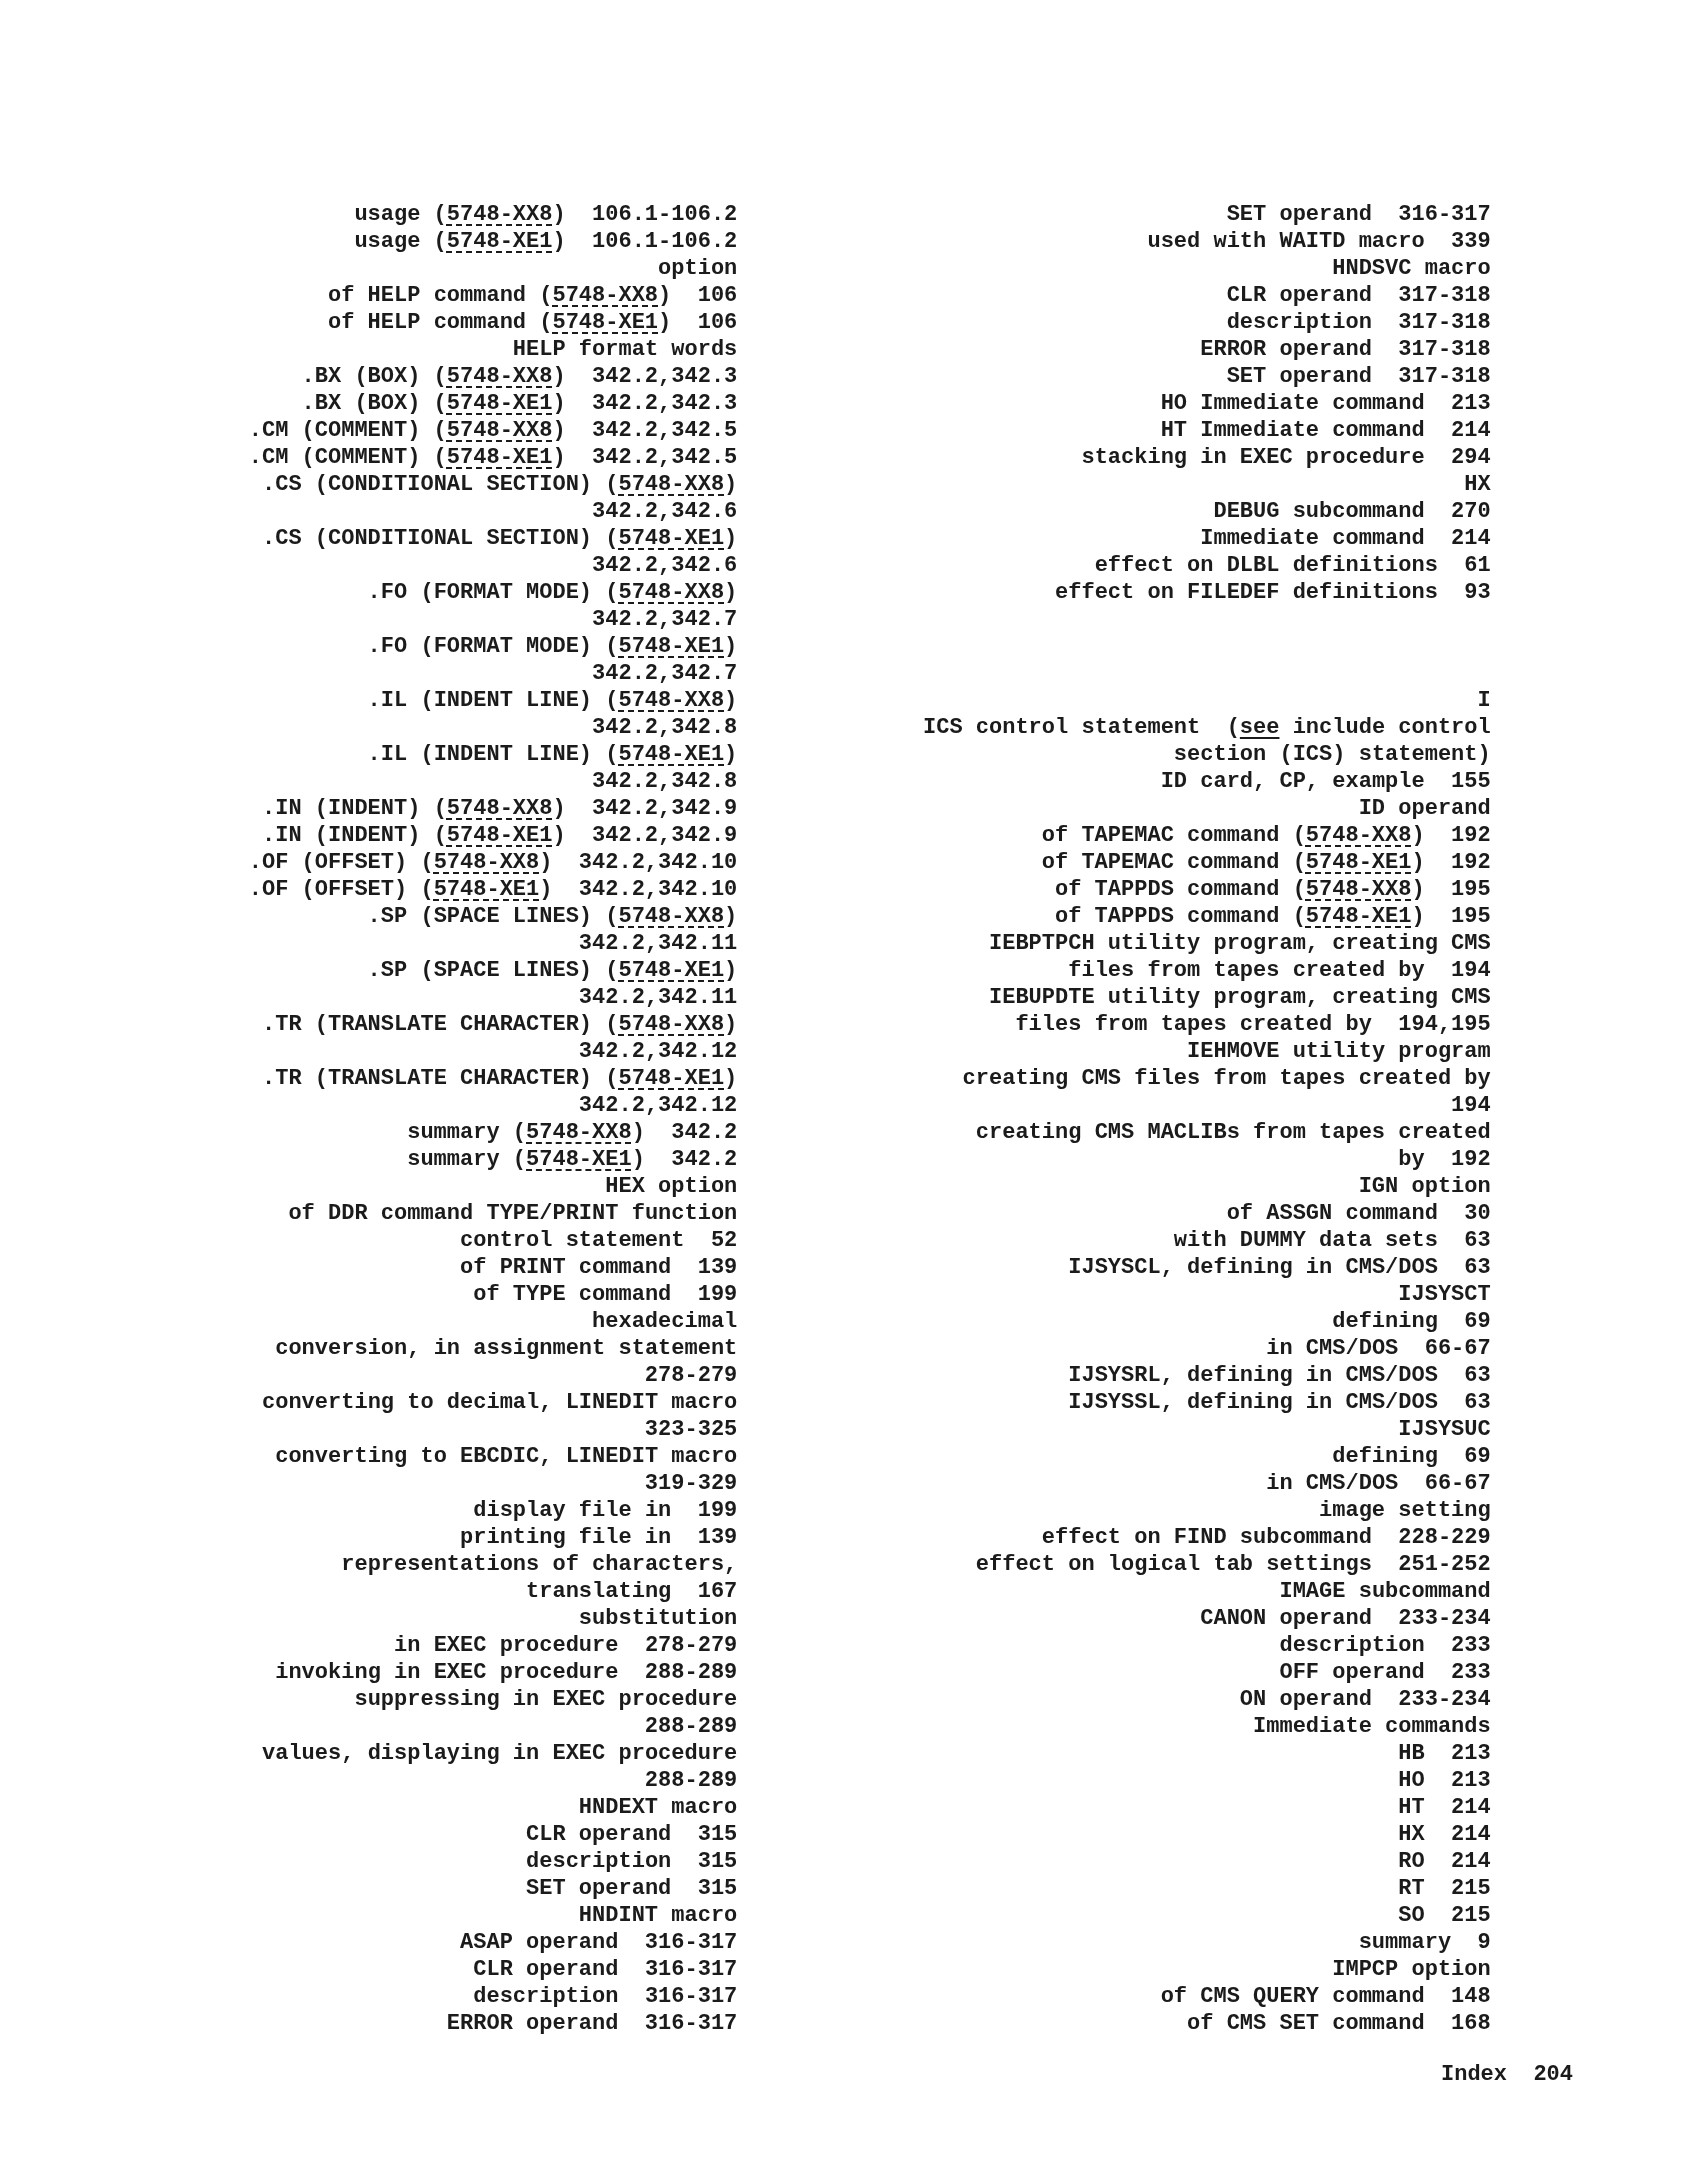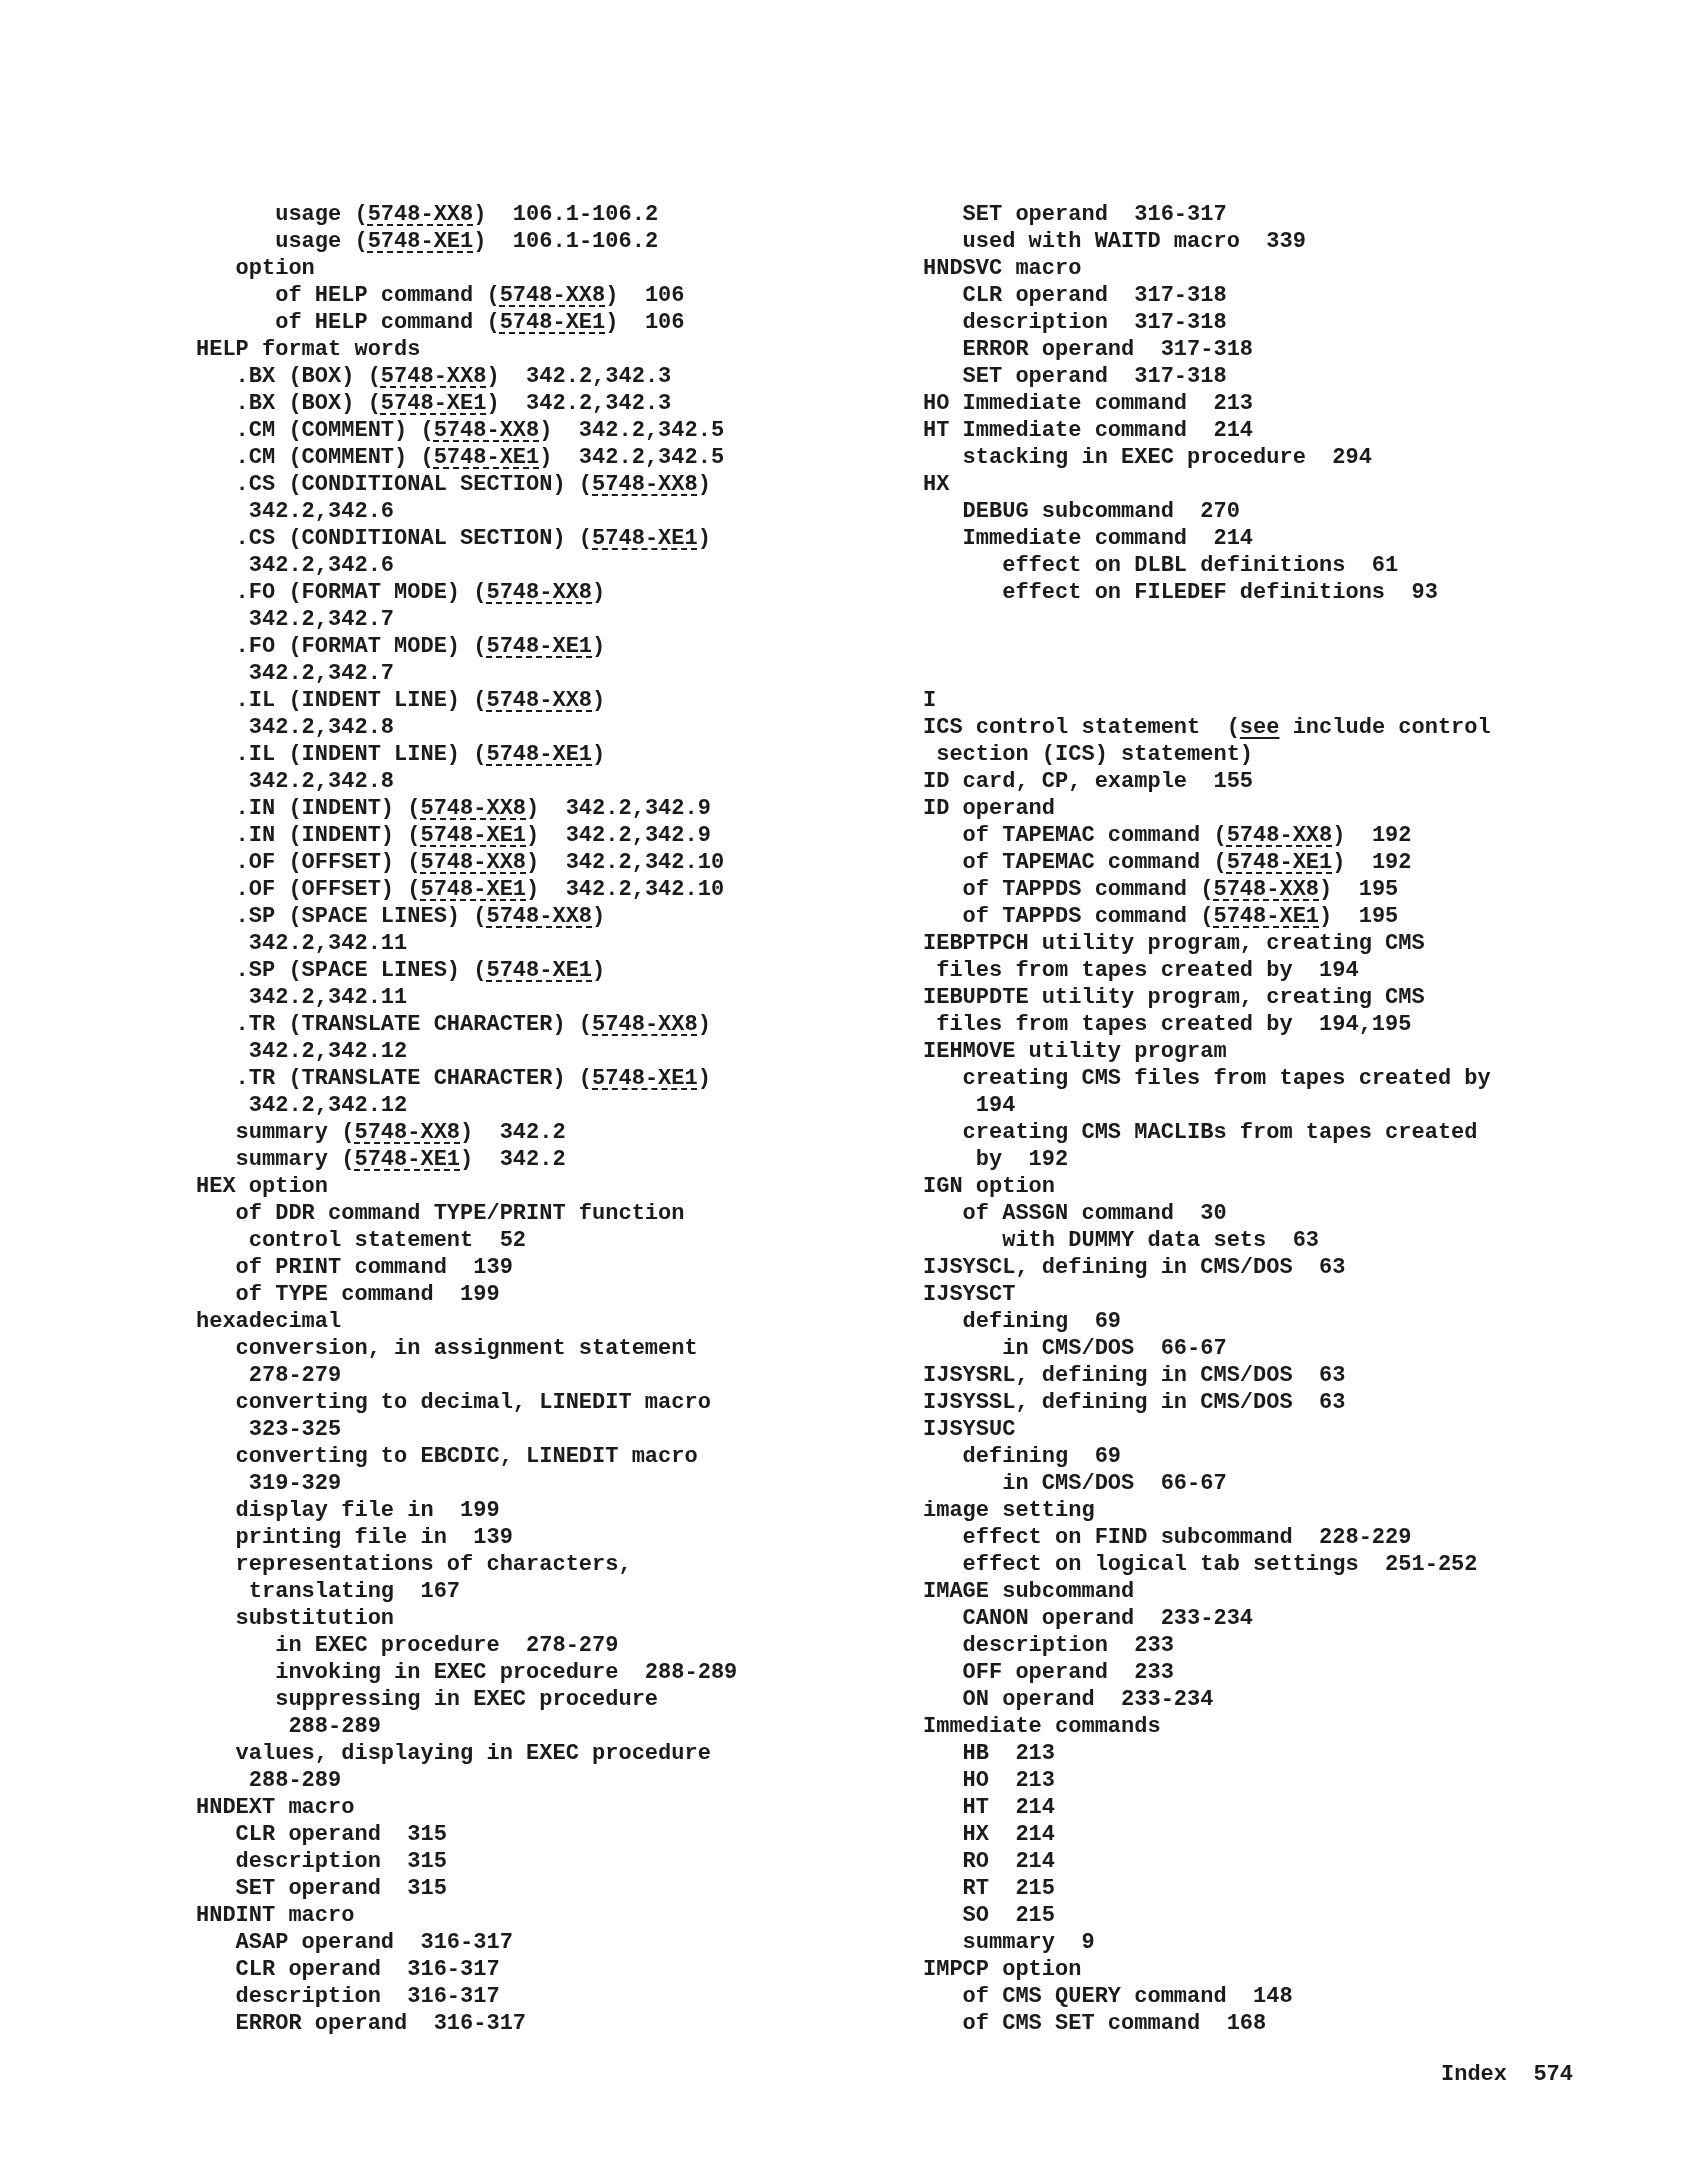--- a/index.html
+++ b/index.html
@@ -16,20 +16,21 @@
     font-family: "Liberation Mono", "DejaVu Sans Mono", monospace;
     font-size: 22px;
     font-weight: 700;
     line-height: 27px;
     color: #1b1b1b;
   }
   .col {
     position: absolute;
     top: 201px;
     white-space: pre;
+    text-align: right;
   }
   .col-left  { left: 196px; }
   .col-right { left: 923px; font-family: Liberation Mono, monospace; }
   .line {
     height: 27px;
     white-space: pre;
   }
   .u-dash {
     text-decoration: underline;
     text-decoration-style: dashed;
@@ -47,15 +48,15 @@
     top: 2061px;
     white-space: pre;
   }
 </style>
 </head>
 <body>
 
 <div class="page">
   <div class="col col-left"><div class="line">      usage (<span class="u-dash">5748-XX8</span>)  106.1-106.2</div><div class="line">      usage (<span class="u-dash">5748-XE1</span>)  106.1-106.2</div><div class="line">   option</div><div class="line">      of HELP command (<span class="u-dash">5748-XX8</span>)  106</div><div class="line">      of HELP command (<span class="u-dash">5748-XE1</span>)  106</div><div class="line">HELP format words</div><div class="line">   .BX (BOX) (<span class="u-dash">5748-XX8</span>)  342.2,342.3</div><div class="line">   .BX (BOX) (<span class="u-dash">5748-XE1</span>)  342.2,342.3</div><div class="line">   .CM (COMMENT) (<span class="u-dash">5748-XX8</span>)  342.2,342.5</div><div class="line">   .CM (COMMENT) (<span class="u-dash">5748-XE1</span>)  342.2,342.5</div><div class="line">   .CS (CONDITIONAL SECTION) (<span class="u-dash">5748-XX8</span>)</div><div class="line">    342.2,342.6</div><div class="line">   .CS (CONDITIONAL SECTION) (<span class="u-dash">5748-XE1</span>)</div><div class="line">    342.2,342.6</div><div class="line">   .FO (FORMAT MODE) (<span class="u-dash">5748-XX8</span>)</div><div class="line">    342.2,342.7</div><div class="line">   .FO (FORMAT MODE) (<span class="u-dash">5748-XE1</span>)</div><div class="line">    342.2,342.7</div><div class="line">   .IL (INDENT LINE) (<span class="u-dash">5748-XX8</span>)</div><div class="line">    342.2,342.8</div><div class="line">   .IL (INDENT LINE) (<span class="u-dash">5748-XE1</span>)</div><div class="line">    342.2,342.8</div><div class="line">   .IN (INDENT) (<span class="u-dash">5748-XX8</span>)  342.2,342.9</div><div class="line">   .IN (INDENT) (<span class="u-dash">5748-XE1</span>)  342.2,342.9</div><div class="line">   .OF (OFFSET) (<span class="u-dash">5748-XX8</span>)  342.2,342.10</div><div class="line">   .OF (OFFSET) (<span class="u-dash">5748-XE1</span>)  342.2,342.10</div><div class="line">   .SP (SPACE LINES) (<span class="u-dash">5748-XX8</span>)</div><div class="line">    342.2,342.11</div><div class="line">   .SP (SPACE LINES) (<span class="u-dash">5748-XE1</span>)</div><div class="line">    342.2,342.11</div><div class="line">   .TR (TRANSLATE CHARACTER) (<span class="u-dash">5748-XX8</span>)</div><div class="line">    342.2,342.12</div><div class="line">   .TR (TRANSLATE CHARACTER) (<span class="u-dash">5748-XE1</span>)</div><div class="line">    342.2,342.12</div><div class="line">   summary (<span class="u-dash">5748-XX8</span>)  342.2</div><div class="line">   summary (<span class="u-dash">5748-XE1</span>)  342.2</div><div class="line">HEX option</div><div class="line">   of DDR command TYPE/PRINT function</div><div class="line">    control statement  52</div><div class="line">   of PRINT command  139</div><div class="line">   of TYPE command  199</div><div class="line">hexadecimal</div><div class="line">   conversion, in assignment statement</div><div class="line">    278-279</div><div class="line">   converting to decimal, LINEDIT macro</div><div class="line">    323-325</div><div class="line">   converting to EBCDIC, LINEDIT macro</div><div class="line">    319-329</div><div class="line">   display file in  199</div><div class="line">   printing file in  139</div><div class="line">   representations of characters,</div><div class="line">    translating  167</div><div class="line">   substitution</div><div class="line">      in EXEC procedure  278-279</div><div class="line">      invoking in EXEC procedure  288-289</div><div class="line">      suppressing in EXEC procedure</div><div class="line">       288-289</div><div class="line">   values, displaying in EXEC procedure</div><div class="line">    288-289</div><div class="line">HNDEXT macro</div><div class="line">   CLR operand  315</div><div class="line">   description  315</div><div class="line">   SET operand  315</div><div class="line">HNDINT macro</div><div class="line">   ASAP operand  316-317</div><div class="line">   CLR operand  316-317</div><div class="line">   description  316-317</div><div class="line">   ERROR operand  316-317</div></div>
   <div class="col col-right"><div class="line">   SET operand  316-317</div><div class="line">   used with WAITD macro  339</div><div class="line">HNDSVC macro</div><div class="line">   CLR operand  317-318</div><div class="line">   description  317-318</div><div class="line">   ERROR operand  317-318</div><div class="line">   SET operand  317-318</div><div class="line">HO Immediate command  213</div><div class="line">HT Immediate command  214</div><div class="line">   stacking in EXEC procedure  294</div><div class="line">HX</div><div class="line">   DEBUG subcommand  270</div><div class="line">   Immediate command  214</div><div class="line">      effect on DLBL definitions  61</div><div class="line">      effect on FILEDEF definitions  93</div><div class="line"></div><div class="line"></div><div class="line"></div><div class="line">I</div><div class="line">ICS control statement  (<span class="u-solid">see</span> include control</div><div class="line"> section (ICS) statement)</div><div class="line">ID card, CP, example  155</div><div class="line">ID operand</div><div class="line">   of TAPEMAC command (<span class="u-dash">5748-XX8</span>)  192</div><div class="line">   of TAPEMAC command (<span class="u-dash">5748-XE1</span>)  192</div><div class="line">   of TAPPDS command (<span class="u-dash">5748-XX8</span>)  195</div><div class="line">   of TAPPDS command (<span class="u-dash">5748-XE1</span>)  195</div><div class="line">IEBPTPCH utility program, creating CMS</div><div class="line"> files from tapes created by  194</div><div class="line">IEBUPDTE utility program, creating CMS</div><div class="line"> files from tapes created by  194,195</div><div class="line">IEHMOVE utility program</div><div class="line">   creating CMS files from tapes created by</div><div class="line">    194</div><div class="line">   creating CMS MACLIBs from tapes created</div><div class="line">    by  192</div><div class="line">IGN option</div><div class="line">   of ASSGN command  30</div><div class="line">      with DUMMY data sets  63</div><div class="line">IJSYSCL, defining in CMS/DOS  63</div><div class="line">IJSYSCT</div><div class="line">   defining  69</div><div class="line">      in CMS/DOS  66-67</div><div class="line">IJSYSRL, defining in CMS/DOS  63</div><div class="line">IJSYSSL, defining in CMS/DOS  63</div><div class="line">IJSYSUC</div><div class="line">   defining  69</div><div class="line">      in CMS/DOS  66-67</div><div class="line">image setting</div><div class="line">   effect on FIND subcommand  228-229</div><div class="line">   effect on logical tab settings  251-252</div><div class="line">IMAGE subcommand</div><div class="line">   CANON operand  233-234</div><div class="line">   description  233</div><div class="line">   OFF operand  233</div><div class="line">   ON operand  233-234</div><div class="line">Immediate commands</div><div class="line">   HB  213</div><div class="line">   HO  213</div><div class="line">   HT  214</div><div class="line">   HX  214</div><div class="line">   RO  214</div><div class="line">   RT  215</div><div class="line">   SO  215</div><div class="line">   summary  9</div><div class="line">IMPCP option</div><div class="line">   of CMS QUERY command  148</div><div class="line">   of CMS SET command  168</div></div>
-  <div class="footer"><span>Index  574</span></div>
+  <div class="footer"><span>Index  204</span></div>
 </div>
 
 
 </body></html>

